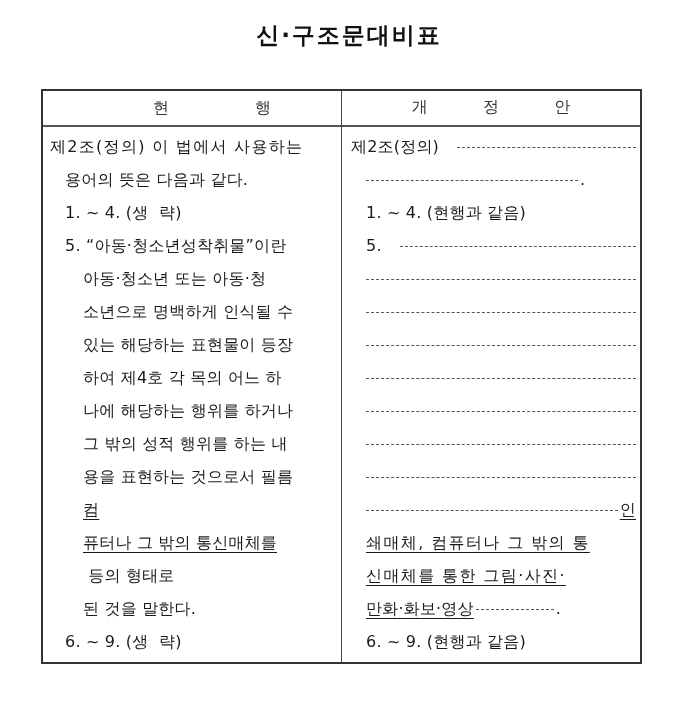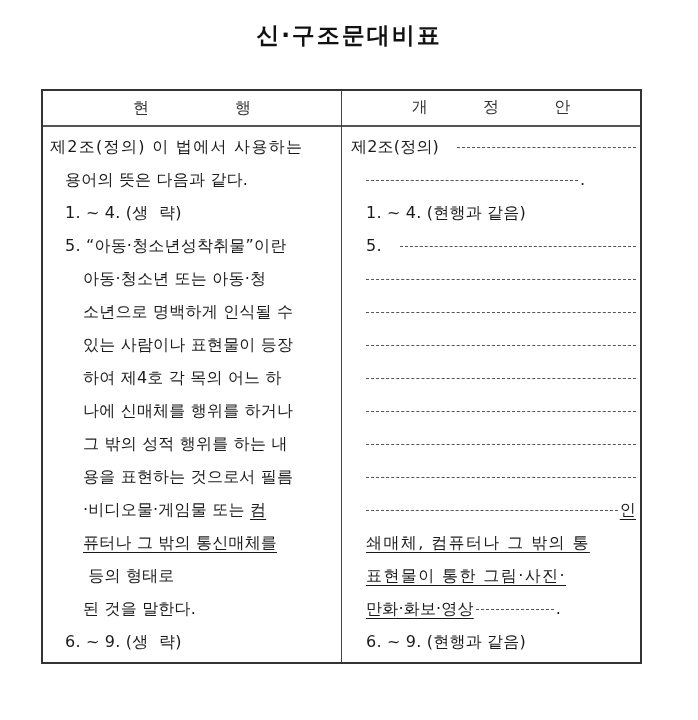--- a/index.html
+++ b/index.html
@@ -56,21 +56,21 @@
     .hdr-cell {
       position: absolute;
       top: 0;
       height: 34px;
       line-height: 34px;
       text-align: center;
       font-family: "DejaVu Sans", "Liberation Sans", sans-serif;
       font-size: 16px;
       color: #333;
     }
-    .hdr-left { left: 0; width: 298px; }
+    .hdr-left { left: 0; width: 298px; padding-left: 20px; }
     .hdr-right { left: 299px; width: 298px; font-family: Liberation Mono, monospace; }
     .hdr-cell span { display: inline-block; }
     .col-body {
       position: absolute;
       top: 39px;
       font-size: 16px;
       line-height: 33px;
     }
     .col-left { left: 7px; width: 288px; }
     .col-right { left: 308px; width: 285px; }
@@ -135,36 +135,35 @@
     <div class="line left-aligned indent1">
         <span>5. “아동·청소년성착취물”이란</span>
       </div>
     <div class="line left-aligned indent2">
         <span>아동·청소년 또는 아동·청</span>
       </div>
     <div class="line left-aligned indent2">
         <span>소년으로 명백하게 인식될 수</span>
       </div>
     <div class="line left-aligned indent2">
-        <span>있는 사람이나 표현물이 등장</span>
+        <span>있는 해당하는 표현물이 등장</span>
       </div>
     <div class="line left-aligned indent2">
         <span>하여 제4호 각 목의 어느 하</span>
       </div>
     <div class="line left-aligned indent2">
-        <span>나에 신매체를 행위를 하거나</span>
+        <span>나에 해당하는 행위를 하거나</span>
       </div>
     <div class="line left-aligned indent2">
         <span>그 밖의 성적 행위를 하는 내</span>
       </div>
     <div class="line left-aligned indent2">
         <span>용을 표현하는 것으로서 필름</span>
       </div>
     <div class="line left-aligned indent2">
-        <span style="white-space:pre">·비디오물·게임물 또는 </span>
         <span class="u">컴</span>
       </div>
     <div class="line left-aligned indent2">
         <span class="u">퓨터나 그 밖의 통신매체를</span>
       </div>
     <div class="line left-aligned indent2">
         <span style="white-space:pre"> 등의 형태로</span>
       </div>
     <div class="line left-aligned indent2">
         <span>된 것을 말한다.</span>
@@ -213,21 +212,21 @@
         <span class="dash full"></span>
       </div>
     <div class="line indent1">
         <span class="dash full" style="margin-right:2px"></span>
         <span class="u">인</span>
       </div>
     <div class="line left-aligned indent1">
         <span class="u" style="letter-spacing:1.4px">쇄매체, 컴퓨터나 그 밖의 통</span>
       </div>
     <div class="line left-aligned indent1">
-        <span class="u" style="letter-spacing:1.4px">표현물이 통한 그림·사진·</span>
+        <span class="u" style="letter-spacing:1.4px">신매체를 통한 그림·사진·</span>
       </div>
     <div class="line indent1">
         <span class="u">만화·화보·영상</span>
         <span class="dash" style="flex:0 0 78px;margin-left:2px"></span>
         <span class="dot">.</span>
         <span style="flex:1"></span>
       </div>
     <div class="line left-aligned" style="padding-left:15px">
         <span>6. ~ 9. (현행과 같음)</span>
       </div>

